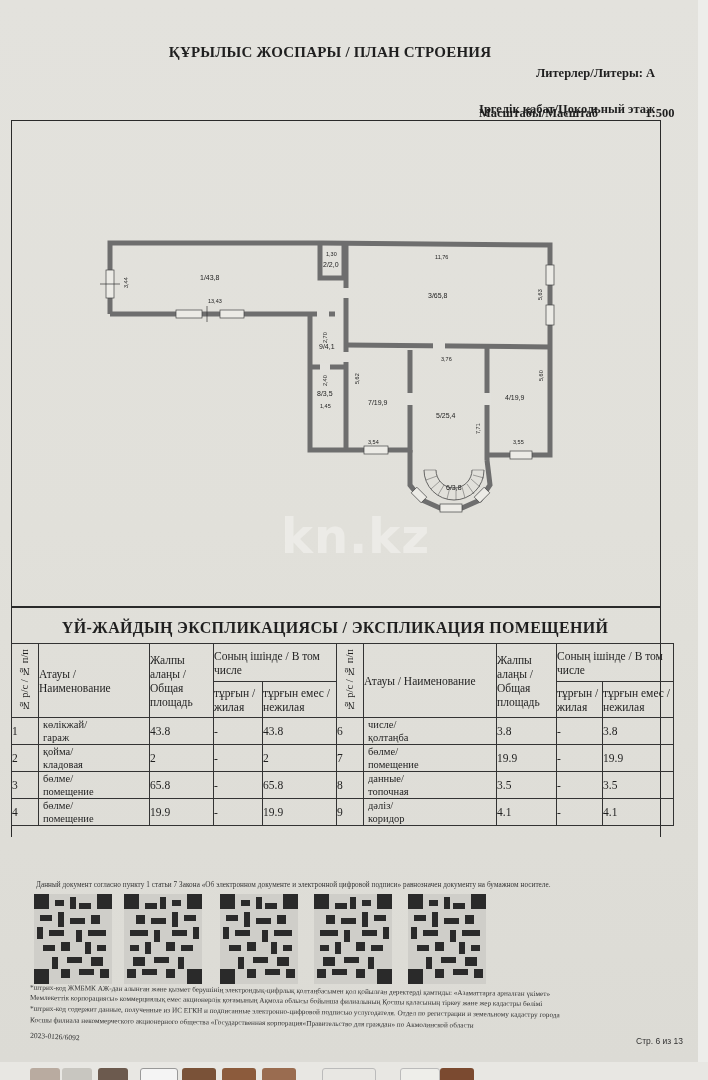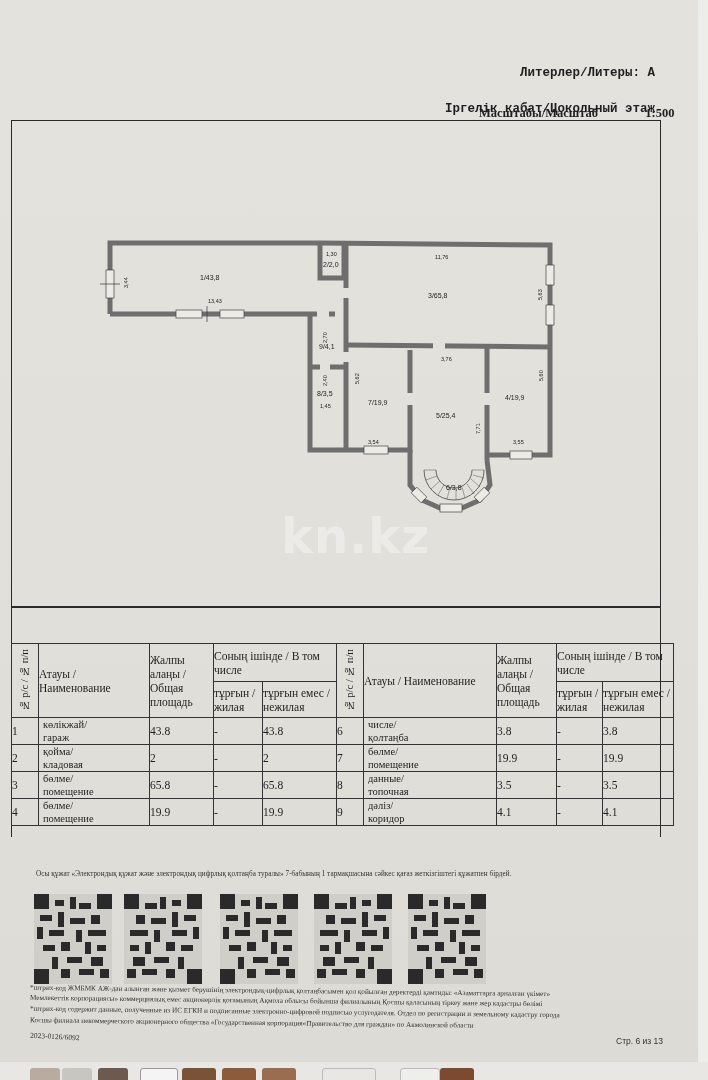--- a/index.html
+++ b/index.html
@@ -12,21 +12,21 @@
   }
   .page {
     position:absolute; left:0; top:0; width:700px; height:1060px;
     background:linear-gradient(180deg,#e3e2dd 0%,#e1e0da 50%,#dcdbd5 100%);
   }
   .edge-right { position:absolute; right:0; top:0; width:10px; height:1080px; background:#ededea; }
   .title {
     position:absolute; top:44px; left:0; width:660px; text-align:center;
     font-weight:bold; font-size:15px; letter-spacing:0.2px;
   }
-  .meta { position:absolute; right:45px; font-size:12.5px; font-weight:bold; text-align:right;font-family:Liberation Mono, monospace; }
+  .meta { position:absolute; right:45px; font-size:12.5px; font-weight:bold; text-align:right; }
   .meta.m1 { top:66px; }
   .meta.m2 { top:90px;margin-top:12px; }
   .scale-row { position:absolute; top:106px; left:471px; font-size:12.5px; font-weight:bold;margin-left:8px; }
   .scale-row span.v { margin-left:44px; }
   .frame {
     position:absolute; left:11px; top:120px; width:648px; height:716px;
     border:1.5px solid #2a2a2a; border-bottom:none;
   }
   .frame-divider { position:absolute; left:11px; top:606px; width:650px; height:2px; background:#2a2a2a; }
   svg.plan { position:absolute; left:0; top:0; }
@@ -53,29 +53,30 @@
   .note.n1 { top:870px; }
   .note.n2 { top:881px; }
   .qr { position:absolute; top:894px; width:78px; height:90px; }
   .qr svg { width:78px; height:90px; }
   .foot { position:absolute; left:30px; font-size:7.2px; color:#333; white-space:nowrap; }
   .foot.f1 { top:987px; transform:rotate(0.7deg); }
   .foot.f2 { top:997px; transform:rotate(0.7deg); }
   .foot.f3 { top:1008px; transform:rotate(0.7deg); }
   .foot.f4 { top:1019px; transform:rotate(0.7deg); }
   .docnum { position:absolute; left:30px; top:1032px; font-size:7.5px; color:#333; transform:rotate(3deg); }
-  .pagenum { position:absolute; left:616px; top:1036px; font-family:"Liberation Sans", sans-serif; font-size:8.5px; color:#333; }
+  .pagenum { position:absolute; left:636px; top:1036px; font-family:"Liberation Sans", sans-serif; font-size:8.5px; color:#333; }
   .thumbstrip { position:absolute; left:0; top:1062px; width:708px; height:18px; background:#e8e7e3; }
   .thumb { position:absolute; top:1068px; height:12px; border-radius:3px 3px 0 0; }
 </style>
 </head>
 <body>
 
 <div class="page">
 
+  <div class="title">ҚҰРЫЛЫС ЖОСПАРЫ / ПЛАН СТРОЕНИЯ</div>
   <div class="meta m1">Литерлер/Литеры: А</div>
   <div class="meta m2">Іргелік қабат/Цокольный этаж</div>
   <div class="scale-row">
     <span>Масштабы/Масштаб</span>
     <span class="v">1:500</span>
   </div>
 
   <div class="frame"></div>
   <div class="frame-divider"></div>
 
@@ -171,20 +172,21 @@
     <text class="dim" x="359" y="384" transform="rotate(-90 359 384)">5,62</text>
     <text class="dim" x="441" y="361">3,76</text>
     <text class="dim" x="543" y="381" transform="rotate(-90 543 381)">5,60</text>
     <text class="dim" x="368" y="444">3,54</text>
     <text class="dim" x="480" y="434" transform="rotate(-90 480 434)">7,71</text>
     <text class="dim" x="513" y="444">3,55</text>
   </svg>
 
   <div class="watermark">kn.kz</div>
 
+  <div class="table-title">ҮЙ-ЖАЙДЫҢ ЭКСПЛИКАЦИЯСЫ / ЭКСПЛИКАЦИЯ ПОМЕЩЕНИЙ</div>
 
   <table class="expl">
     <colgroup>
       <col style="width:27px">
         <col style="width:111px">
         <col style="width:64px">
         <col style="width:49px">
         <col style="width:74px">
       <col style="width:27px">
         <col style="width:133px">
@@ -257,21 +259,21 @@
       <td>19.9</td>
       <td>9</td>
       <td class="name"><span>дәліз/</span><br><span>коридор</span></td>
       <td>4.1</td>
       <td>-</td>
       <td>4.1</td>
     </tr>
   </tbody>
     </table>
 
-  <div class="note n1">Осы құжат «Электрондық құжат және электрондық цифрлық қолтаңба туралы» 7-бабының 1 тармақшасына сәйкес қағаз жеткізгіштегі құжатпен бірдей.</div>
+  <div class="note n2">Данный документ согласно пункту 1 статьи 7 Закона «Об электронном документе и электронной цифровой подписи» равнозначен документу на бумажном носителе.</div>
 
   <div class="qr" style="left:34px"><svg viewBox="0 0 26 30">
         <rect width="26" height="30" fill="#cfcec9"></rect>
         <g fill="#2a2a2a" id="qrpat">
           <rect x="0" y="0" width="5" height="5"></rect>
           <rect x="21" y="0" width="5" height="5"></rect>
           <rect x="0" y="25" width="5" height="5"></rect>
           <rect x="7" y="2" width="3" height="2"></rect>
           <rect x="12" y="1" width="2" height="4"></rect>
           <rect x="15" y="3" width="4" height="2"></rect>

